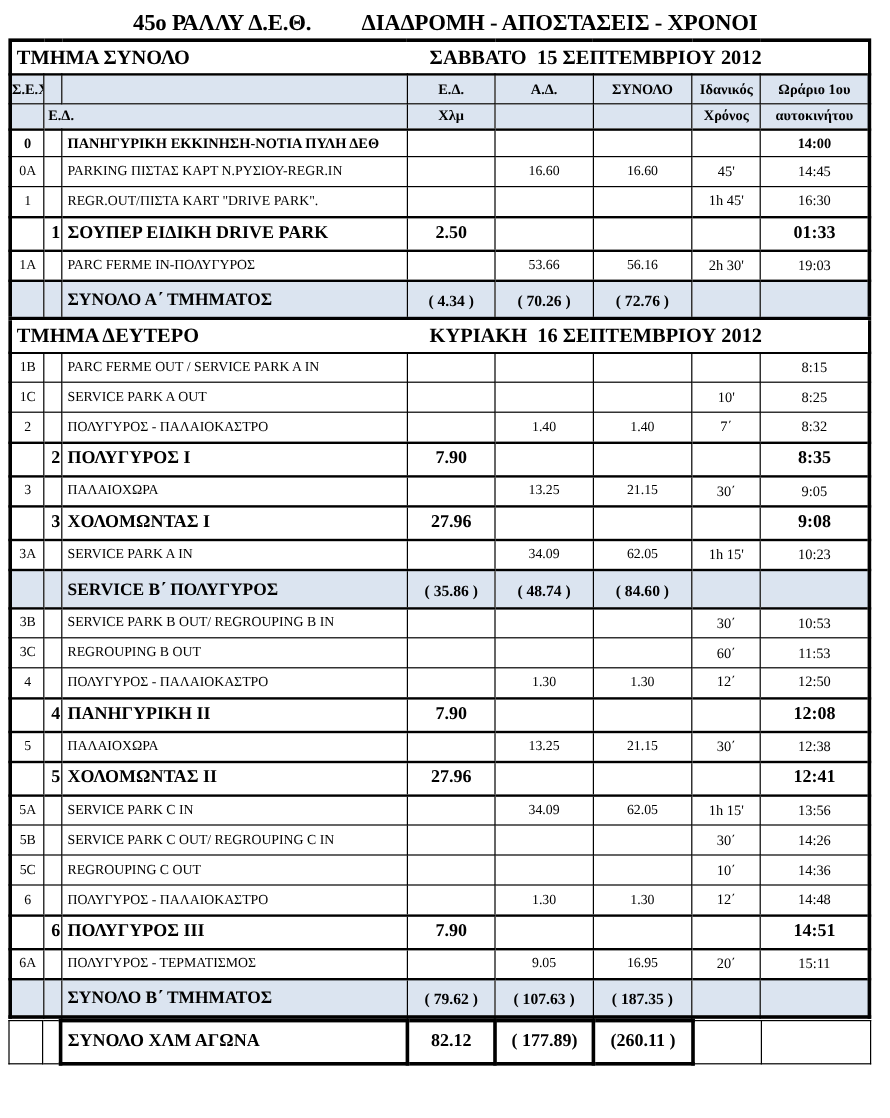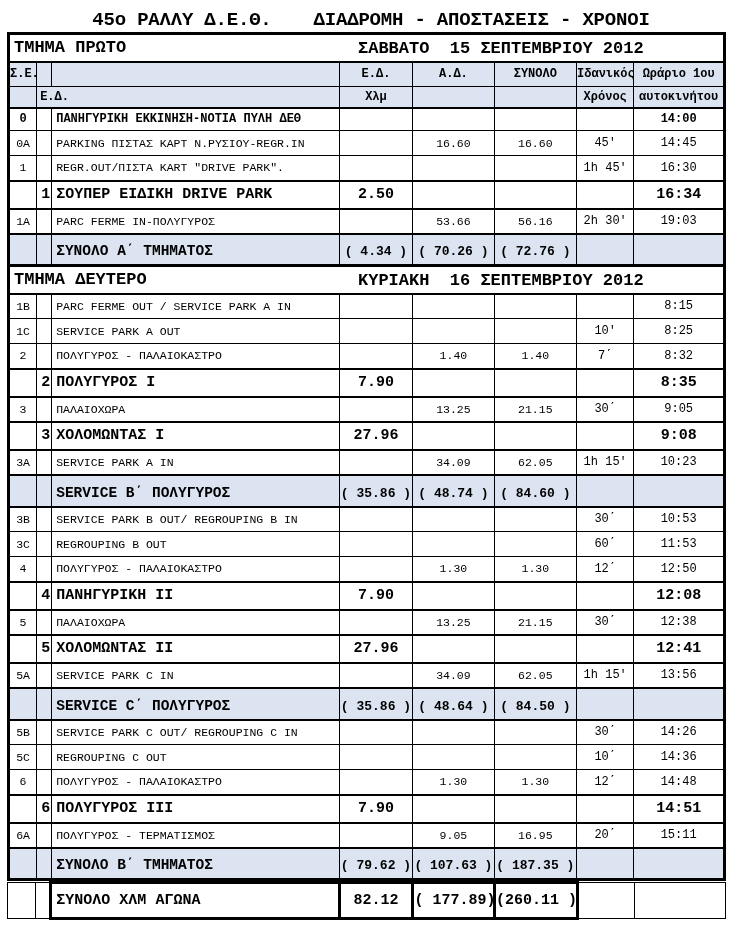--- a/index.html
+++ b/index.html
@@ -1,19 +1,19 @@
 <!DOCTYPE html>
 <html><head>
 <meta charset="utf-8">
 <style>
   * { margin:0; padding:0; box-sizing:border-box; }
   html,body { background:#ffffff; }
   .page {
     width:742px; height:932px; background:#ffffff; overflow:hidden;
-    font-family:Liberation Mono, monospace; color:#000;
+    font-family:Liberation Serif, serif; color:#000;
   }
   .title-row {
     padding-top:8px; height:32px;
     display:flex; justify-content:center; align-items:center; gap:42px;
     font-size:19px; font-weight:bold; letter-spacing:-0.2px;
   }
   table.rally {
     margin-left:7px; border-collapse:collapse; table-layout:fixed;
     width:719px; border:3px solid #000;
   }
@@ -80,21 +80,21 @@
         <col class="c3">
         <col class="c4">
       <col class="c5">
         <col class="c6">
         <col class="c7">
         <col class="c8">
     </colgroup>
     <tbody>
       <tr class="band">
         <td colspan="8">
-          <span class="section-name">ΤΜΗΜΑ ΠΡΩΤΟ</span>
+          <span class="section-name">ΤΜΗΜΑ ΣΥΝΟΛΟ</span>
           <span class="section-date">ΣΑΒΒΑΤΟ  15 ΣΕΠΤΕΜΒΡΙΟΥ 2012</span>
         </td>
       </tr>
       <tr class="h1">
         <td>Σ.Ε.Χ.</td>
         <td></td>
         <td></td>
         <td>Ε.Δ.</td>
         <td>Α.Δ.</td>
         <td>ΣΥΝΟΛΟ</td>
@@ -143,21 +143,21 @@
           <td class="c-time">16:30</td>
         </tr>
         <tr class="stage">
           <td class="c-sex"></td>
           <td class="c-num">1</td>
           <td class="c-desc">ΣΟΥΠΕΡ ΕΙΔΙΚΗ DRIVE PARK</td>
           <td class="c-ed">2.50</td>
           <td class="c-ad"></td>
           <td class="c-total"></td>
           <td class="c-ideal"></td>
-          <td class="c-time">16:34</td>
+          <td class="c-time">01:33</td>
         </tr>
         <tr class="normal">
           <td class="c-sex">1A</td>
           <td class="c-num"></td>
           <td class="c-desc">PARC FERME IN-ΠΟΛΥΓΥΡΟΣ</td>
           <td class="c-ed"></td>
           <td class="c-ad">53.66</td>
           <td class="c-total">56.16</td>
           <td class="c-ideal">2h 30'</td>
           <td class="c-time">19:03</td>
@@ -324,30 +324,20 @@
         </tr>
         <tr class="normal">
           <td class="c-sex">5A</td>
           <td class="c-num"></td>
           <td class="c-desc">SERVICE PARK C IN</td>
           <td class="c-ed"></td>
           <td class="c-ad">34.09</td>
           <td class="c-total">62.05</td>
           <td class="c-ideal">1h 15'</td>
           <td class="c-time">13:56</td>
-        </tr>
-        <tr class="total">
-          <td class="c-sex"></td>
-          <td class="c-num"></td>
-          <td class="c-desc">SERVICE C΄ ΠΟΛΥΓΥΡΟΣ</td>
-          <td class="c-ed">( 35.86 )</td>
-          <td class="c-ad">( 48.64 )</td>
-          <td class="c-total">( 84.50 )</td>
-          <td class="c-ideal"></td>
-          <td class="c-time"></td>
         </tr>
         <tr class="normal">
           <td class="c-sex">5B</td>
           <td class="c-num"></td>
           <td class="c-desc">SERVICE PARK C OUT/ REGROUPING C IN</td>
           <td class="c-ed"></td>
           <td class="c-ad"></td>
           <td class="c-total"></td>
           <td class="c-ideal">30΄</td>
           <td class="c-time">14:26</td>

